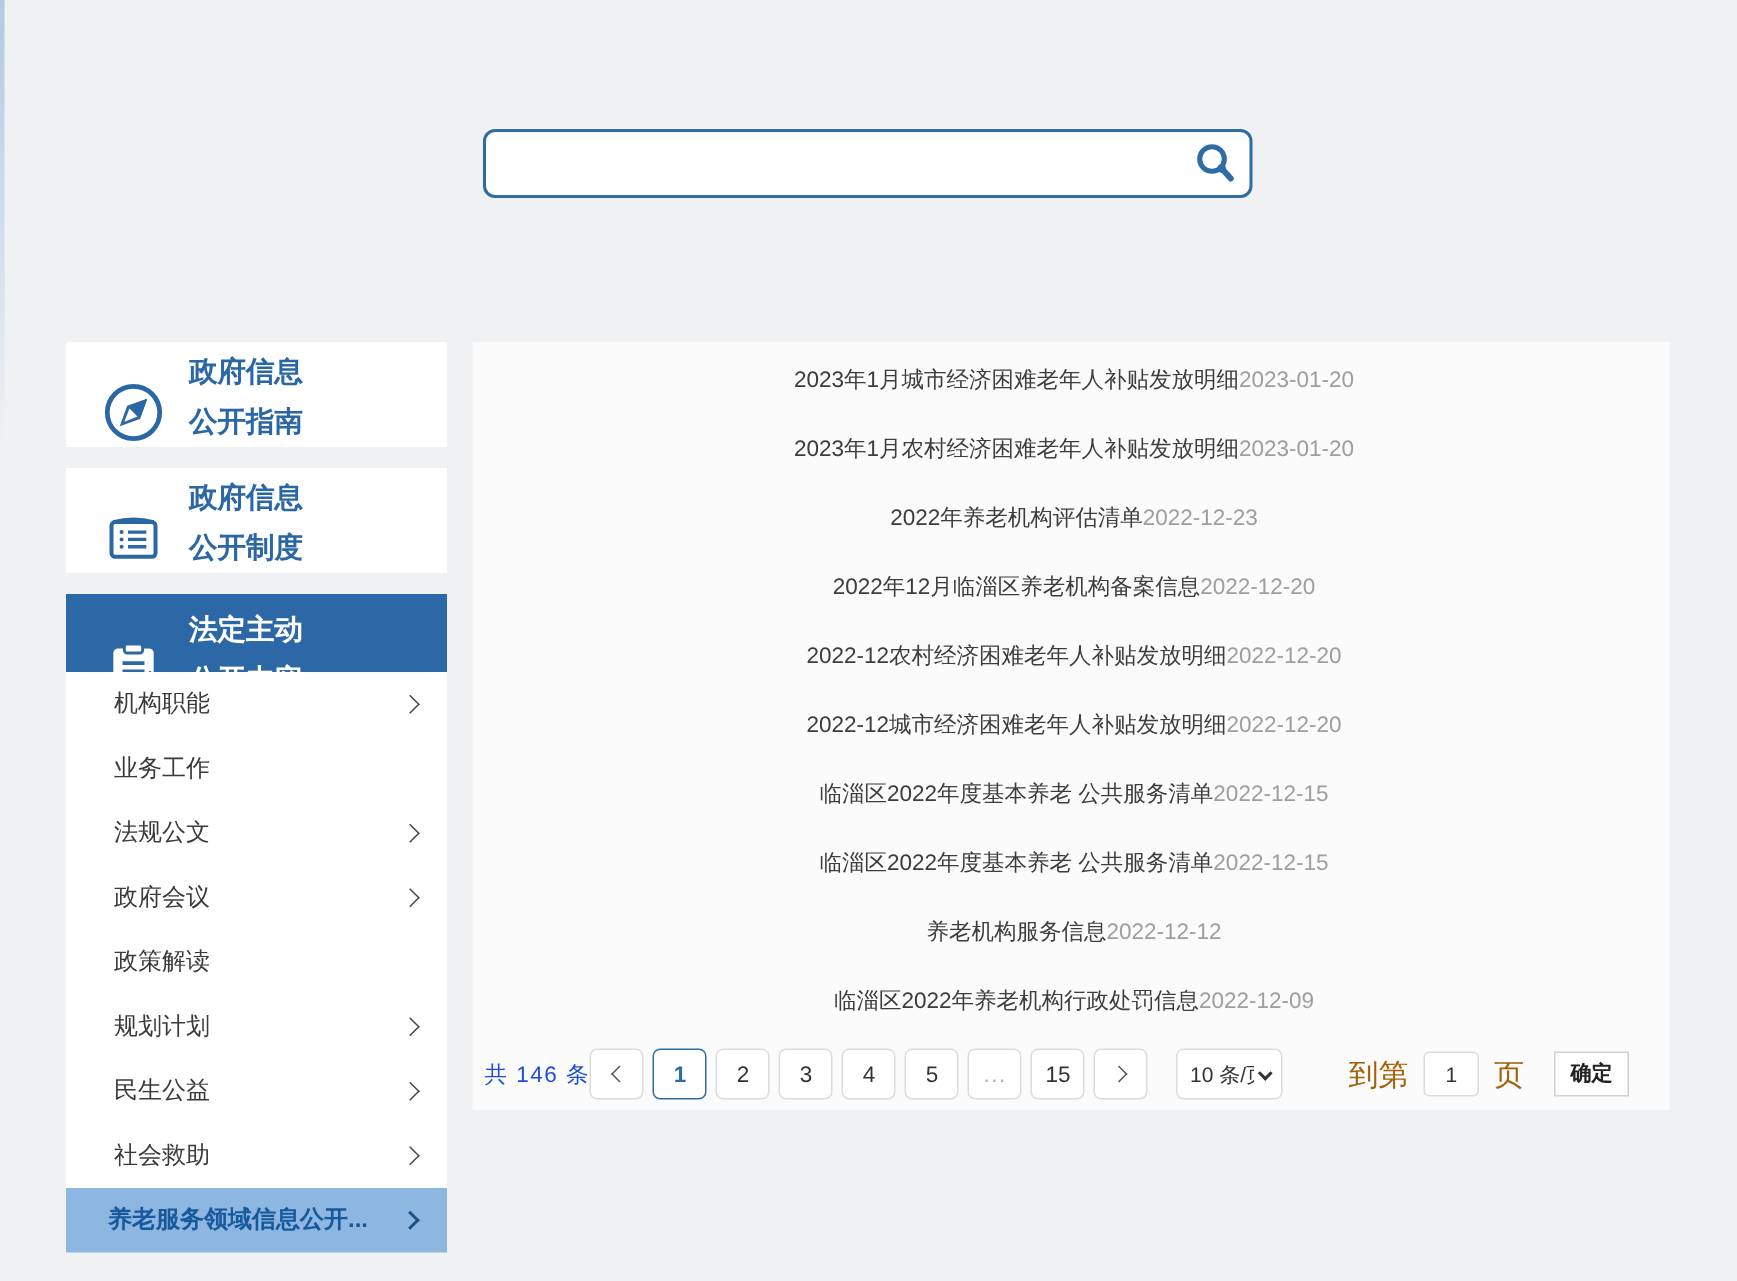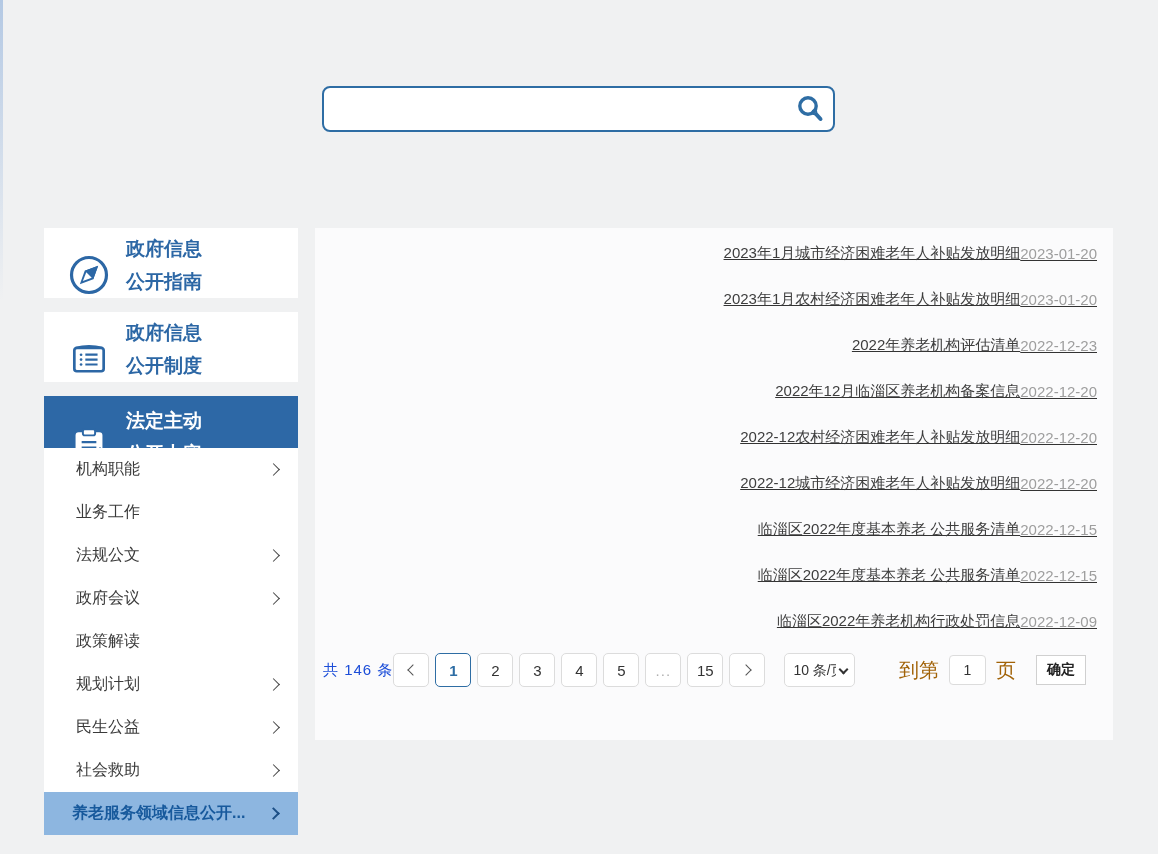--- a/index.html
+++ b/index.html
@@ -57,22 +57,22 @@
     transform:rotate(45deg); flex:0 0 auto;
   }
   .submenu-item.highlighted .chev-right{ border-color:#1c4f86; border-width:2.2px; }
   
   .main-panel{
     position:absolute; left:315px; top:228px; width:798px; height:512px;
     background:#fbfbfc;
   }
   .doc-list{ padding-top:2px; }
   .list-row{
-    height:46px; display:flex; align-items:center; justify-content:flex-end;
-    padding:0 16px 0 20px; cursor:pointer;text-decoration:underline;
+    height:46px; display:flex; align-items:center; justify-content:center;
+    padding:0 16px 0 20px; cursor:pointer;
   }
   .doc-title{ font-size:15px; color:#3d3d3d; }
   .doc-date{ font-size:15px; color:#9e9e9e; }
   
   .pagination{
     height:48px; margin-top:2px; display:flex; align-items:center;
     padding:0 27px 0 8px; font-size:15px;
   }
   .total-label{ color:#1d4ed8; letter-spacing:1px;text-align:right; }
   .pages{ display:flex; align-items:center; gap:6px; }
@@ -237,20 +237,24 @@
         <span class="doc-title">2022-12城市经济困难老年人补贴发放明细</span>
         <span class="doc-date">2022-12-20</span>
       </div>
       <div class="list-row">
         <span class="doc-title">临淄区2022年度基本养老 公共服务清单</span>
         <span class="doc-date">2022-12-15</span>
       </div>
       <div class="list-row">
         <span class="doc-title">临淄区2022年度基本养老 公共服务清单</span>
         <span class="doc-date">2022-12-15</span>
+      </div>
+      <div class="list-row">
+        <span class="doc-title">养老机构服务信息</span>
+        <span class="doc-date">2022-12-12</span>
       </div>
       <div class="list-row">
         <span class="doc-title">临淄区2022年养老机构行政处罚信息</span>
         <span class="doc-date">2022-12-09</span>
       </div>
     </div>
 
   <div class="pagination">
     <span class="total-label">共 146 条</span>
 

